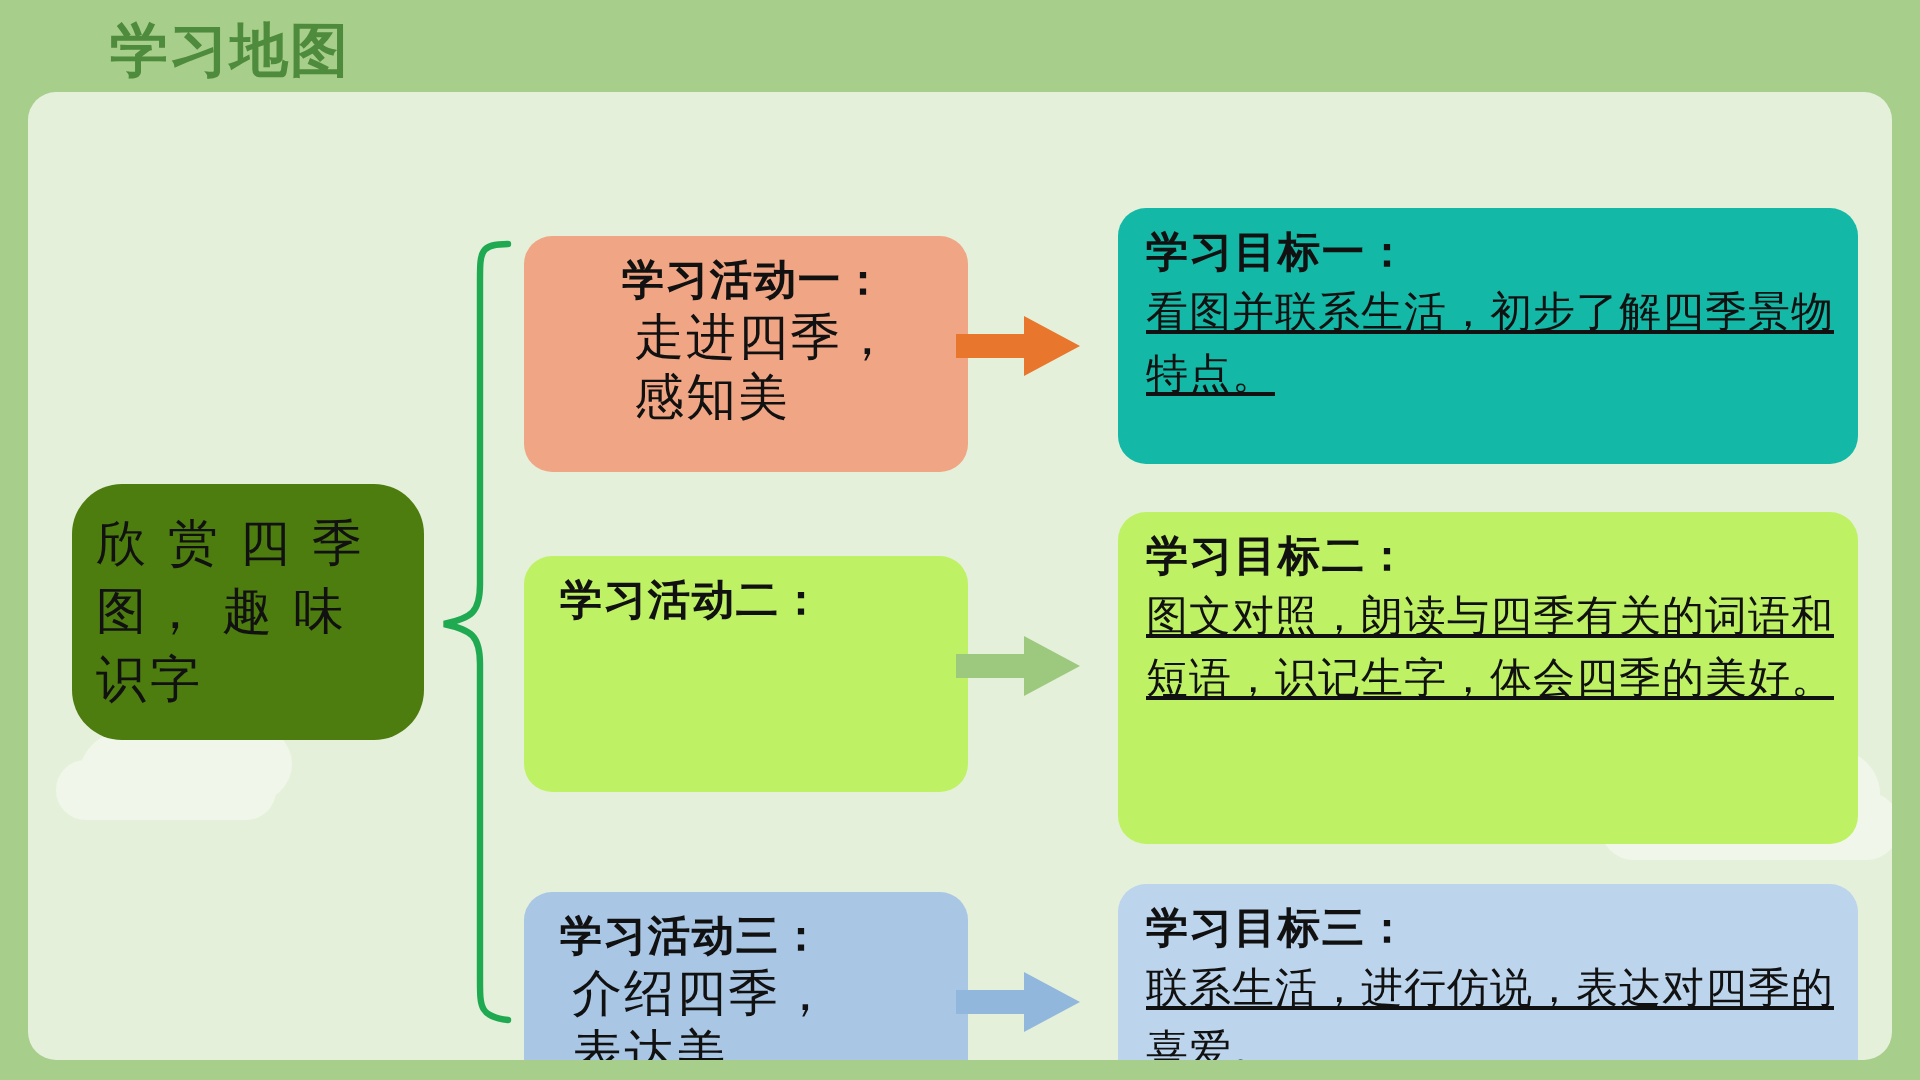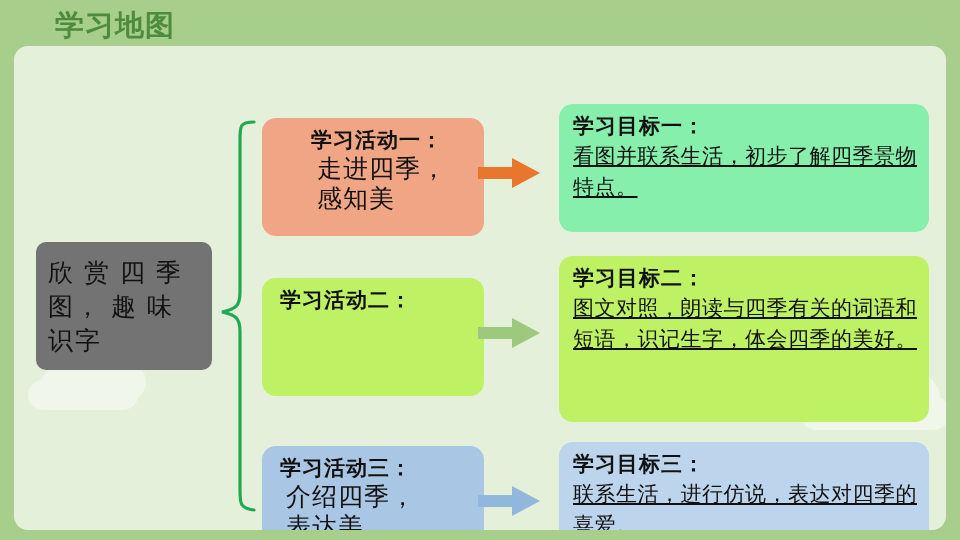--- a/index.html
+++ b/index.html
@@ -25,21 +25,21 @@
     position:absolute;left:14px;top:46px;width:932px;height:484px;
     background:#e5f0da;border-radius:14px;overflow:hidden;
   }
   
   .cloud{position:absolute;opacity:.85;}
   .cloud span{position:absolute;background:#f2f8ec;border-radius:50%;display:block;}
 
   
   .root-node{
     position:absolute;left:22px;top:196px;width:176px;height:128px;
-    background:#737373;border-radius:10px;
+    background:#4d7c0f;border-radius:25px;
     display:flex;align-items:center;justify-content:flex-start;
   }
   .root-text{
     padding:0 12px;
     font-size:25px;line-height:34px;color:#111;
     font-family:"Liberation Sans","DejaVu Sans",sans-serif;
     letter-spacing:2px;
     white-space:pre-line;
   }
 
@@ -80,21 +80,21 @@
     font-size:21px;line-height:31px;color:#111;font-weight:bold;
     padding-left:14px;letter-spacing:1px;
     font-family:"DejaVu Serif","Liberation Serif",serif;
   }
   .goal .body{
     font-size:21px;line-height:31px;color:#111;
     padding-left:14px;padding-right:10px;letter-spacing:0.5px;
     font-family:"DejaVu Serif","Liberation Serif",serif;
     text-decoration:underline;
   }
-  #goal1{top:58px;height:128px;background:#86efac;}
+  #goal1{top:58px;height:128px;background:#14b8a6;}
   #goal2{top:210px;height:166px;background:#bef264;}
   #goal3{top:396px;height:128px;background:#bcd4ec;}
 </style>
 </head>
 <body>
 
 <div id="stage">
 
   <div class="title">学习地图</div>
 

